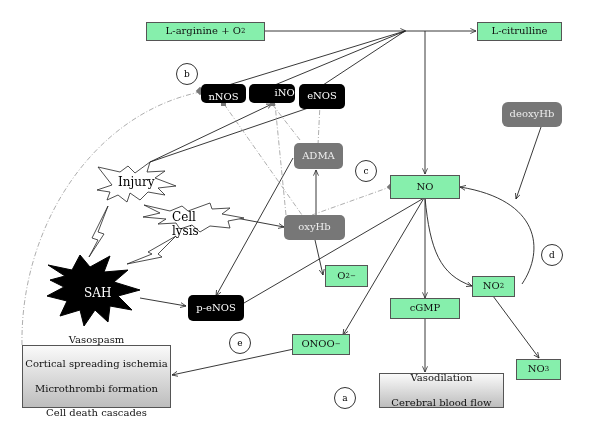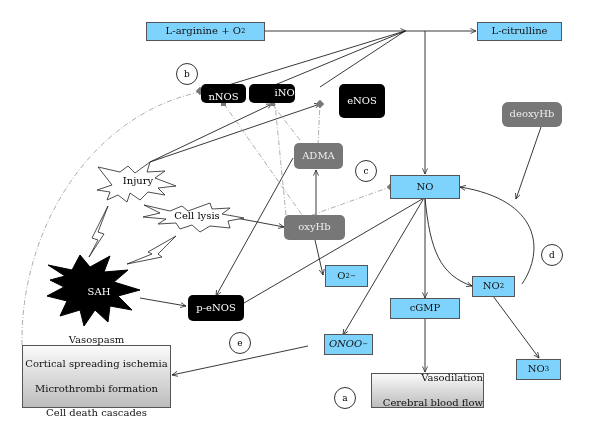--- a/index.html
+++ b/index.html
@@ -1,24 +1,24 @@
 <!DOCTYPE html>
 <html><head>
 <meta charset="utf-8">
 <style>
   html,body{margin:0;padding:0;background:#fff;}
   body{width:600px;height:430px;position:relative;overflow:hidden;font-family:"DejaVu Serif","Liberation Serif",serif;}
   #diagram{position:absolute;left:0;top:0;width:600px;height:430px;}
   .node{position:absolute;display:flex;align-items:center;justify-content:center;text-align:center;font-size:10px;box-sizing:border-box;line-height:1.25;}
-  .box{background:#7dd3fc;border:1px solid #555;color:#111;}
+  .box{background:#86efac;border:1px solid #555;color:#111;}
   .dark{background:#000;color:#fff;border-radius:5px;}
   .grey{background:#777;color:#eee;border-radius:5px;}
   .grad{background:linear-gradient(#fafafa,#bdbdbd);border:1px solid #555;color:#111;flex-direction:column;gap:12px;}
   .circ{position:absolute;width:22px;height:22px;border:1px solid #333;border-radius:50%;background:#fff;display:flex;align-items:center;justify-content:center;font-size:9px;box-sizing:border-box;}
-  .burst-label{position:absolute;font-size:10px;text-align:center;}
+  .burst-label{position:absolute;font-size:12px;text-align:left;}
   sub,sup{font-size:7px;}
 </style>
 </head>
 <body>
 
 <svg id="diagram" viewBox="0 0 600 430" xmlns="http://www.w3.org/2000/svg">
   <defs>
     <marker id="arr" viewBox="0 0 10 10" refX="9" refY="5" markerWidth="7" markerHeight="7" orient="auto-start-reverse">
       <path d="M0,1 L9,5 L0,9" fill="none" stroke="#222" stroke-width="1.2"></path>
     </marker>
@@ -83,21 +83,21 @@
 <div class="node box" style="left:477px;top:22px;width:85px;height:19px;">
   <span>L-citrulline</span>
 </div>
 
 <div class="node dark" style="left:201px;top:84px;width:45px;height:19px;align-items:flex-end;">
   <span>nNOS</span>
 </div>
 <div class="node dark" style="left:249px;top:84px;width:46px;height:19px;padding-left:32px;">
   <span>iNOS</span>
 </div>
-<div class="node dark" style="left:299px;top:84px;width:46px;height:34px;margin-left:40px;">
+<div class="node dark" style="left:299px;top:84px;width:46px;height:25px;">
   <span>eNOS</span>
 </div>
 
 <div class="node grey" style="left:502px;top:102px;width:60px;height:25px;border-radius:6px;">
   <span>deoxyHb</span>
 </div>
 <div class="node grey" style="left:294px;top:143px;width:49px;height:26px;">
   <span>ADMA</span>
 </div>
 <div class="node box" style="left:390px;top:175px;width:70px;height:24px;">
@@ -121,36 +121,36 @@
   <span>p-eNOS</span>
 </div>
 
 <div class="node box" style="left:472px;top:276px;width:43px;height:21px;">
   <span>NO</span>
     <sub>2</sub>
 </div>
 <div class="node box" style="left:390px;top:298px;width:70px;height:21px;">
   <span>cGMP</span>
 </div>
-<div class="node box" style="left:324px;top:334px;width:49px;height:21px;font-style:italic;">
+<div class="node box" style="left:292px;top:334px;width:58px;height:21px;">
   <span>ONOO</span>
     <sup>−</sup>
 </div>
 <div class="node box" style="left:516px;top:359px;width:45px;height:21px;">
   <span>NO</span>
     <sub>3</sub>
 </div>
 
 <div class="node grad" style="left:22px;top:345px;width:149px;height:63px;">
   <div>Vasospasm</div>
   <div>Cortical spreading ischemia</div>
   <div>Microthrombi formation</div>
   <div>Cell death cascades</div>
 </div>
-<div class="node grad" style="left:371px;top:373px;width:113px;height:35px;align-items:flex-end;">
+<div class="node grad" style="left:379px;top:373px;width:125px;height:35px;">
   <div>Vasodilation</div>
   <div>Cerebral blood flow</div>
 </div>
 
 <div class="circ" style="left:334px;top:387px;">a</div>
 <div class="circ" style="left:176px;top:63px;">b</div>
 <div class="circ" style="left:355px;top:160px;">c</div>
 <div class="circ" style="left:541px;top:244px;">d</div>
 <div class="circ" style="left:229px;top:332px;">e</div>
 

